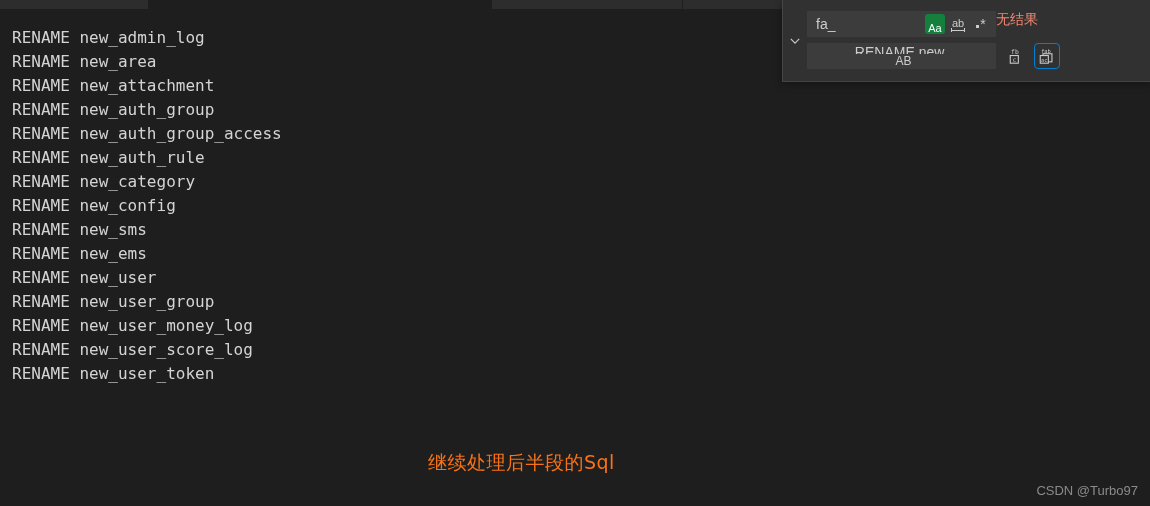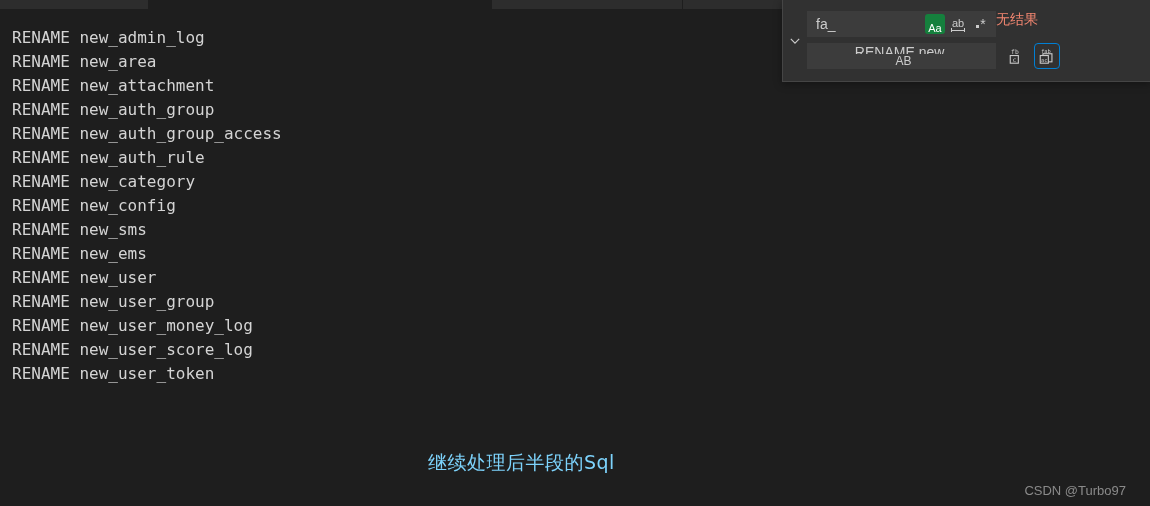--- a/index.html
+++ b/index.html
@@ -79,29 +79,29 @@
     width: 776px;
   }
 
   
   .annotation {
     position: absolute;
     left: 428px;
     top: 441px;
     font-family: "DejaVu Sans", sans-serif;
     font-size: 19px;
-    color: #7dd3fc;
+    color: #f97316;
     white-space: pre;
     letter-spacing: 0.5px;
   }
 
   
   .watermark {
     position: absolute;
-    right: 24px;
+    right: 12px;
     bottom: 8px;
     font-family: "Liberation Sans", sans-serif;
     font-size: 13px;
     color: #8a8a8a;
     white-space: pre;
   }
 
   
   .find-widget {
     position: absolute;

